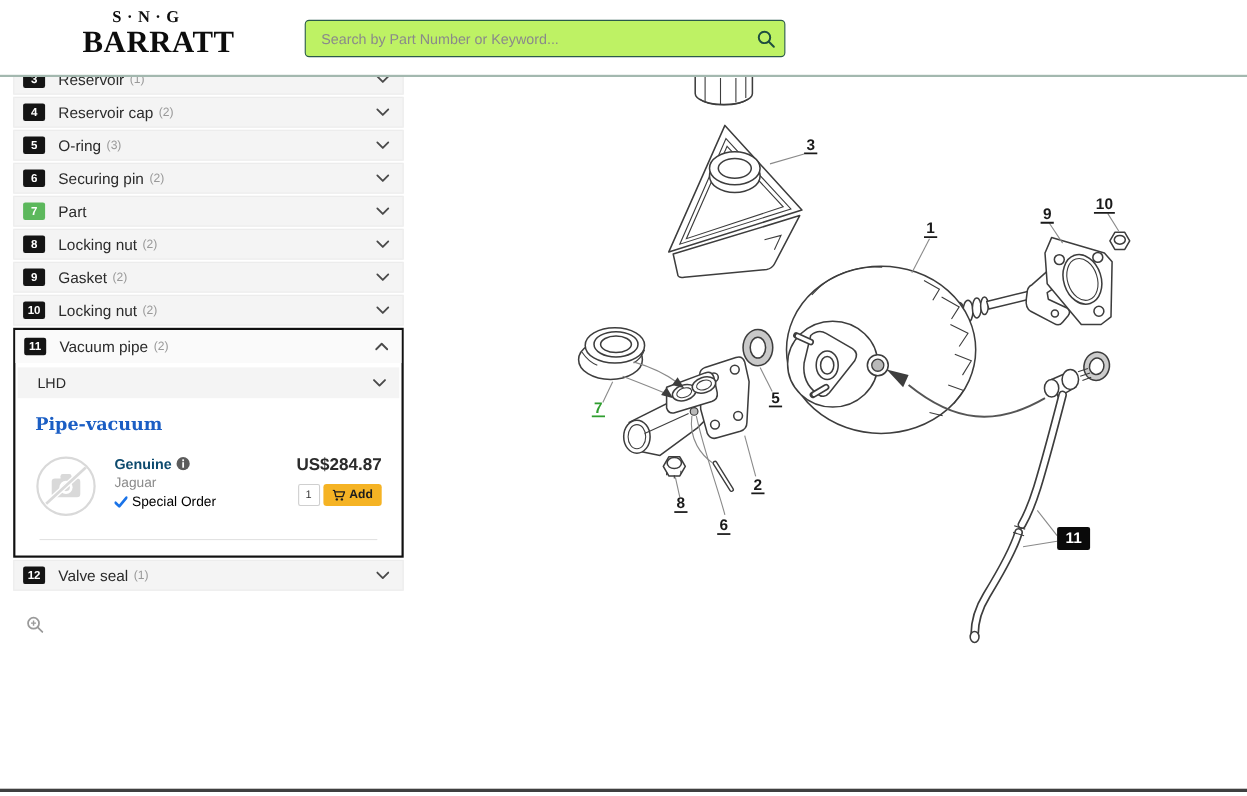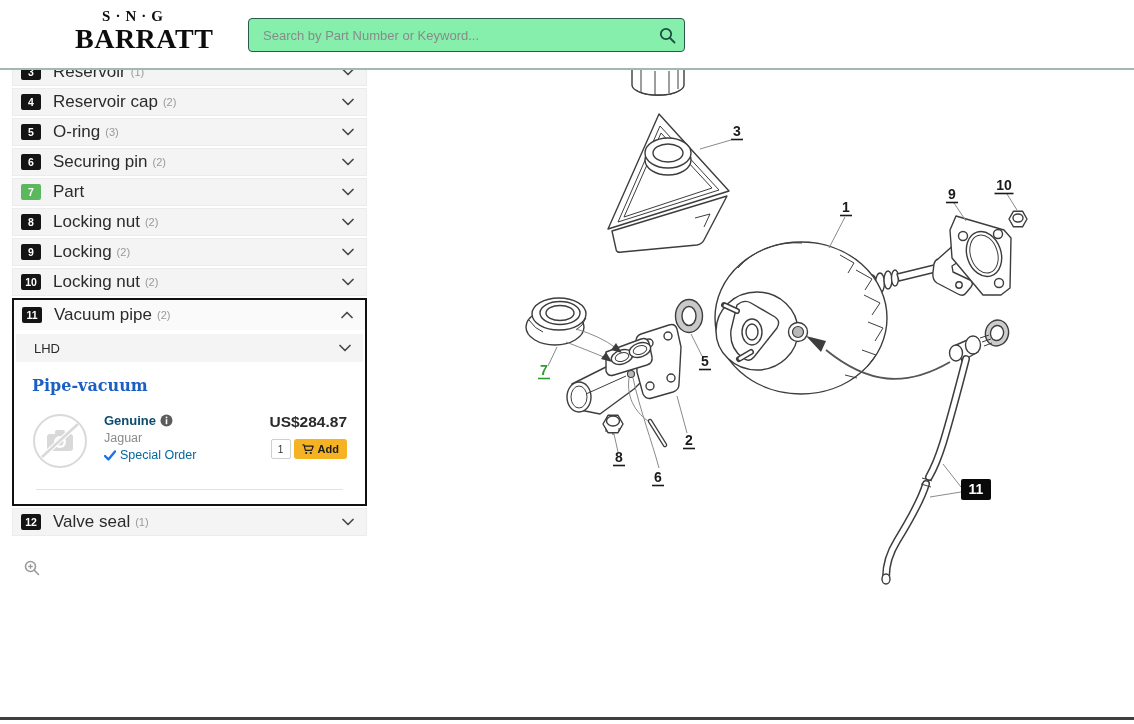--- a/index.html
+++ b/index.html
@@ -9,40 +9,40 @@
 
   
   .header { position:absolute; left:0; top:0; width:1134px; height:70px;
     background:#fff; border-bottom:2px solid #a3b8af; z-index:10; }
   .logo { position:absolute; left:75px; top:8px; width:120px; text-align:center;
     color:#0d0d0d; cursor:pointer; }
   .logo-top { font-family:"Liberation Serif", serif; font-weight:bold;
     font-size:15px; letter-spacing:5px; }
   .logo-main { font-family:"Liberation Serif", serif; font-weight:bold;
     font-size:28px; letter-spacing:0.5px; margin-top:-2px; }
-  .searchbox { position:absolute; left:248px; top:18px; width:437px; height:34px;
-    border:1.5px solid #2a5a4b; border-radius:4px; background:#86efac;
+  .searchbox { position:absolute; left:277px; top:18px; width:437px; height:34px;
+    border:1.5px solid #2a5a4b; border-radius:4px; background:#bef264;
     display:flex; align-items:center; }
   .searchbox input { flex:1; border:none; outline:none; background:transparent;
     font-size:13px; color:#444; padding:0 8px 0 14px;
     font-family:"Liberation Sans", sans-serif; }
   .searchbox input::placeholder { color:#8a8a8a; }
   .search-btn { width:34px; height:30px; display:flex; align-items:center;
     justify-content:center; cursor:pointer; background:none; border:none; }
 
   
   .sidebar { position:absolute; left:12px; top:58px; width:355px; z-index:1; }
   .acc-row { height:28px; margin-bottom:2px; background:#f4f4f4;
     border:1px solid #ececec; display:flex; align-items:center;
     padding:0 12px 0 8px; cursor:pointer; }
   .badge { display:inline-flex; align-items:center; justify-content:center;
     min-width:20px; height:16px; padding:0 3px; border-radius:2px;
     background:#141414; color:#fff; font-size:10.5px; font-weight:bold; }
   .badge.green { background:#5cb85c; }
-  .lbl { font-size:17px; color:#2b2b2b; margin-left:12px; }
+  .lbl { font-size:14px; color:#2b2b2b; margin-left:12px; }
   .cnt { font-size:11px; color:#999; margin-left:5px; }
   .chev-wrap { margin-left:auto; display:flex; align-items:center; }
 
   
   .panel { border:2px solid #111; background:#fff; margin-bottom:2px; }
   .panel-head { height:30px; background:#fafafa; display:flex; align-items:center;
     padding:0 12px 0 8px; cursor:pointer; }
   .variant-row { height:28px; margin:4px 2px 0 2px; background:#f4f4f4;
     display:flex; align-items:center; padding:0 12px 0 18px; font-size:13px;
     color:#2b2b2b; cursor:pointer; }
@@ -51,21 +51,21 @@
   .product { position:relative; padding:14px 18px 12px 18px; }
   .p-title { font-family:"DejaVu Serif", serif; font-weight:bold; font-size:16px;
     color:#1b5ec4; text-decoration:none; cursor:pointer; display:inline-block; }
   .p-pn { font-size:12.5px; color:#222; margin-top:4px; }
   .p-row { display:flex; margin-top:18px; }
   .p-imgwrap { width:56px; height:56px; position:relative; flex:0 0 auto; }
   .p-mid { margin-left:16px; flex:1; }
   .p-genuine { font-size:13px; font-weight:bold; color:#0c4a6e; display:flex;
     align-items:center; gap:4px; }
   .p-brand { font-size:12.5px; color:#8b8b8b; margin-top:3px; }
-  .p-avail { font-size:12.5px; color:#0369a1; margin-top:3px; display:flex;
+  .p-avail { font-size:12.5px; color:#000000; margin-top:3px; display:flex;
     align-items:center; gap:4px; }
   .p-right { width:96px; text-align:right; }
   .p-price { font-size:15.5px; font-weight:600; color:#2b2b2b; }
   .p-buy { display:flex; justify-content:flex-end; align-items:center;
     gap:3px; margin-top:8px; }
   .p-qty { width:20px; height:20px; border:1px solid #cfcfcf; border-radius:2px;
     font-size:10px; text-align:center; color:#333; outline:none;
     font-family:"Liberation Sans", sans-serif; }
   .p-add { height:20px; padding:0 8px; background:#f5b324; border:none;
     border-radius:3px; font-size:11px; font-weight:bold; color:#1d1d1d;
@@ -164,21 +164,21 @@
           <span class="lbl">Locking nut</span>
           <span class="cnt">(2)</span>
           <span class="chev-wrap">
             <svg width="12" height="8" viewBox="0 0 12 8">
               <polyline points="1,1.5 6,6.5 11,1.5" fill="none" stroke="#4a4a4a" stroke-width="1.7" stroke-linecap="round" stroke-linejoin="round"></polyline>
             </svg>
           </span>
         </div>
         <div class="acc-row">
           <span class="badge ">9</span>
-          <span class="lbl">Locking</span>
+          <span class="lbl">Gasket</span>
           <span class="cnt">(2)</span>
           <span class="chev-wrap">
             <svg width="12" height="8" viewBox="0 0 12 8">
               <polyline points="1,1.5 6,6.5 11,1.5" fill="none" stroke="#4a4a4a" stroke-width="1.7" stroke-linecap="round" stroke-linejoin="round"></polyline>
             </svg>
           </span>
         </div>
         <div class="acc-row">
           <span class="badge ">10</span>
           <span class="lbl">Locking nut</span>

